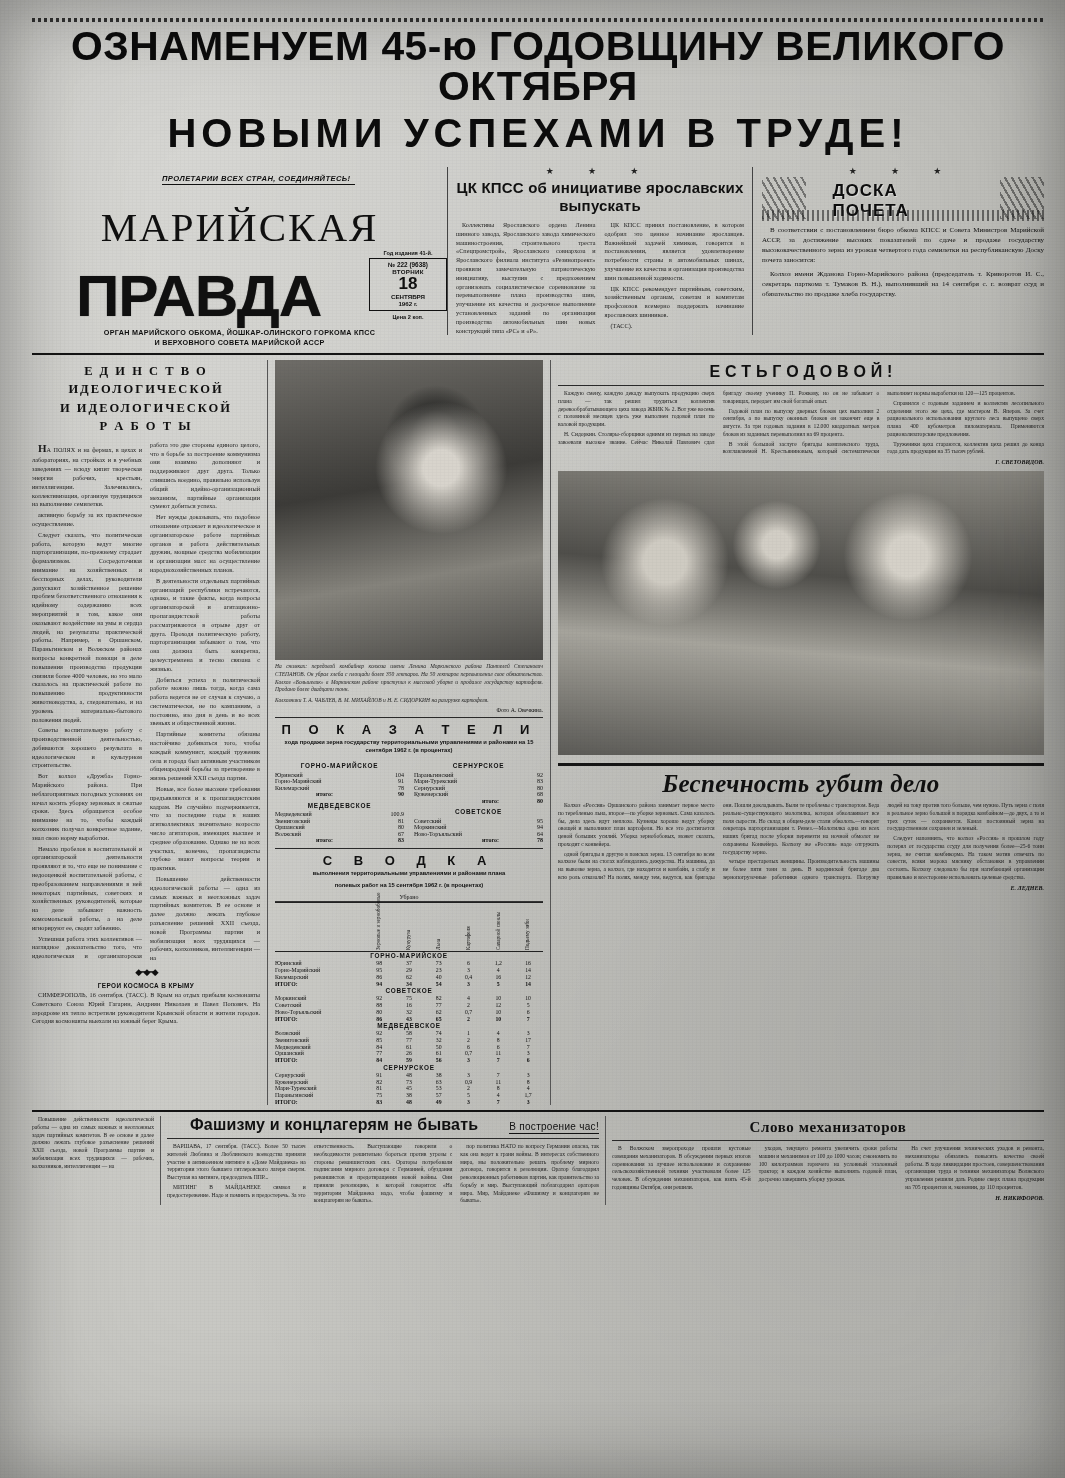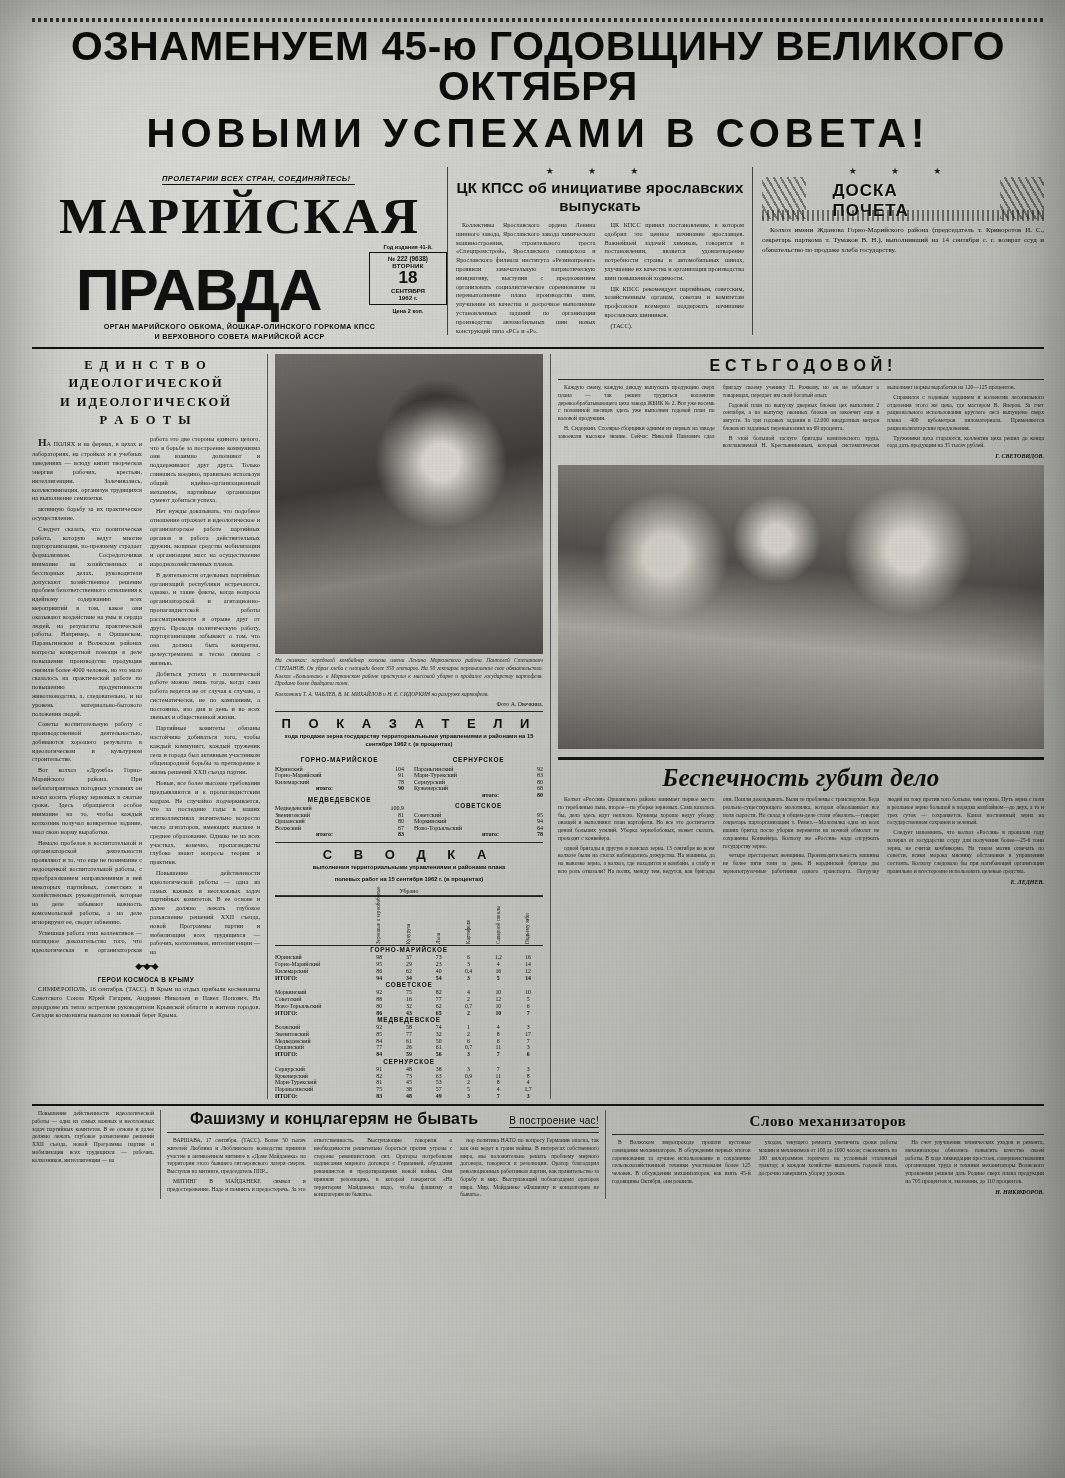--- a/index.html
+++ b/index.html
@@ -37,22 +37,22 @@
     letter-spacing:.5px;line-height:1.0;color:#0d0d0d;}
   .banner .l1{font-size:40px;transform:scaleX(1.02);}
   .banner .l2{font-size:40px;letter-spacing:5px;margin-top:7px;}
 
   
   .masthead-row{display:flex;margin-top:14px;align-items:flex-start;}
   .mh-left{width:415px;position:relative;}
   .prolet{font-family:"Liberation Sans",sans-serif;font-style:italic;font-weight:bold;
     font-size:7.6px;letter-spacing:.4px;text-align:right;padding-right:4px;
     border-bottom:1.6px solid #111;display:inline-block;margin-left:130px;padding-bottom:1px;}
-  .title1{font-family:"Liberation Serif",serif;font-weight:bold;font-size:51px;
-    letter-spacing:2px;text-align:center;line-height:1;margin-top:6px;}
+  .title1{font-family:"Liberation Serif",serif;font-weight:normal;font-size:41px;
+    letter-spacing:2px;text-align:center;line-height:1;margin-top:22px;}
   .title2wrap{display:flex;align-items:flex-end;gap:6px;margin-top:2px;margin-left:44px;}
   .title2{font-family:"Liberation Sans",sans-serif;font-weight:bold;font-size:57px;
     letter-spacing:-1px;line-height:.92;transform:scaleX(1.06);transform-origin:left bottom;
     text-shadow:0 0 1px rgba(0,0,0,.5);}
   .datebox{font-family:"Liberation Sans",sans-serif;text-align:center;width:78px;margin-left:auto;
     margin-bottom:3px;}
   .datebox .year{font-size:5.6px;font-weight:bold;margin-bottom:2px;}
   .datebox .inner{border:1.2px solid #111;padding:2px 1px 3px;}
   .datebox .no{font-size:6.4px;font-weight:bold;}
   .datebox .dow{font-size:6.2px;font-weight:bold;letter-spacing:.3px;}
@@ -159,21 +159,21 @@
 </style>
 </head>
 <body>
 
 <div class="page">
  <div class="sheet">
 
   <div class="rule-dots"></div>
   <div class="banner">
     <div class="l1">ОЗНАМЕНУЕМ 45-ю ГОДОВЩИНУ ВЕЛИКОГО ОКТЯБРЯ</div>
-    <div class="l2">НОВЫМИ УСПЕХАМИ В СОВЕТА!</div>
+    <div class="l2">НОВЫМИ УСПЕХАМИ В ТРУДЕ!</div>
   </div>
 
   <div class="masthead-row">
 
     <div class="mh-left">
       <div class="prolet">ПРОЛЕТАРИИ ВСЕХ СТРАН, СОЕДИНЯЙТЕСЬ!</div>
       <div class="title1">МАРИЙСКАЯ</div>
       <div class="title2wrap">
         <div class="title2">ПРАВДА</div>
         <div class="datebox">
@@ -207,20 +207,21 @@
 
     <div class="mh-right">
       <div class="stars">★ ★ ★</div>
       <div class="doska">
         <div class="lw"></div>
         <div class="rw"></div>
         <div class="plaque">ДОСКА ПОЧЕТА</div>
         <div class="wreath"></div>
       </div>
       <div class="body">
+        <p>В соответствии с постановлением бюро обкома КПСС и Совета Министров Марийской АССР, за достижение высоких показателей по сдаче и продаже государству высококачественного зерна из урожая четвертого года семилетки на республиканскую Доску почета заносится:</p>
         <p>Колхоз имени Жданова Горно-Марийского района (председатель т. Криворотов И. С., секретарь парткома т. Тумаков В. Н.), выполнивший на 14 сентября с. г. возврат ссуд и обязательство по продаже хлеба государству.</p>
       </div>
     </div>
   </div>
 
   <div class="main">
 
     <div class="c1">
       <div class="lead-title">
         <div>Е Д И Н С Т В О</div>

